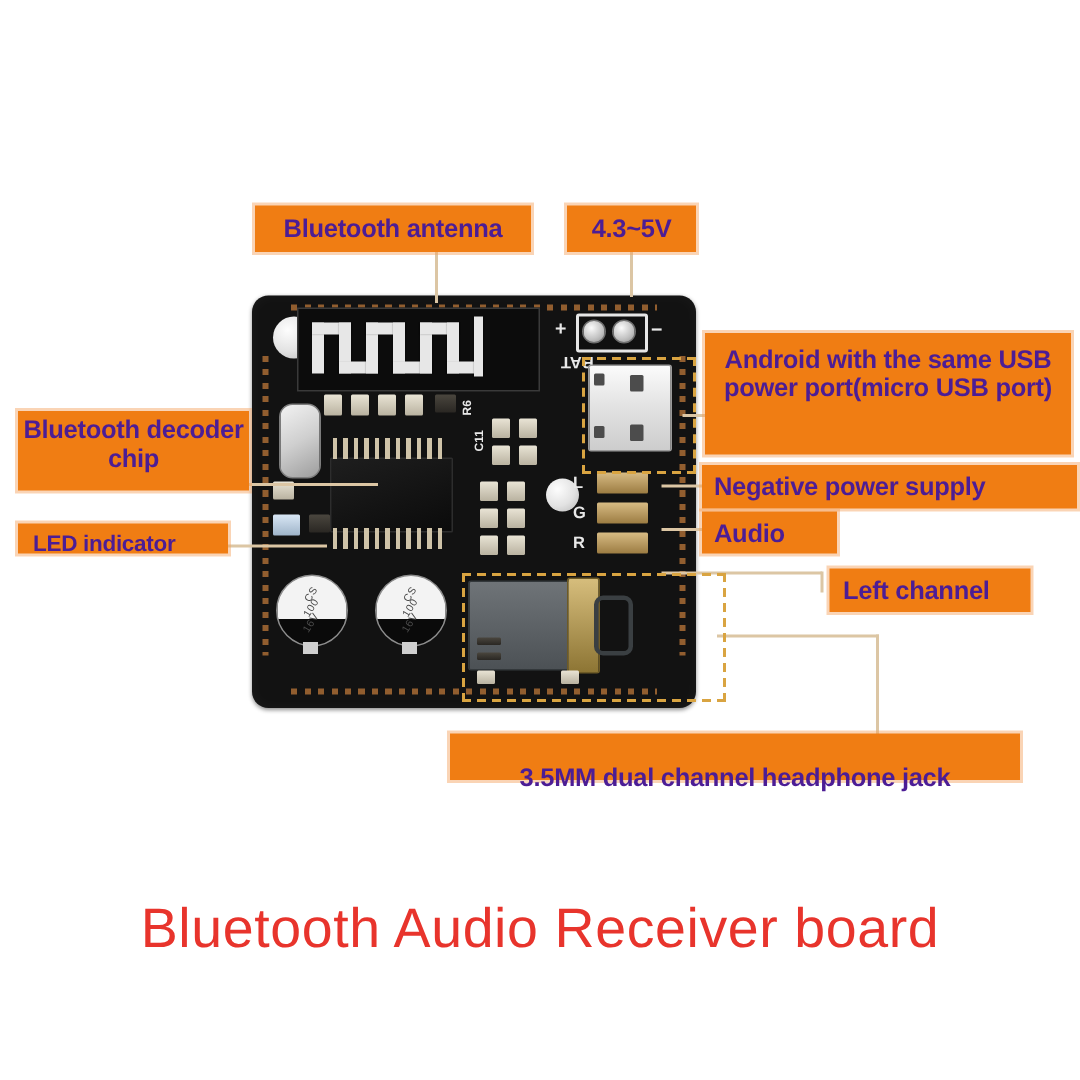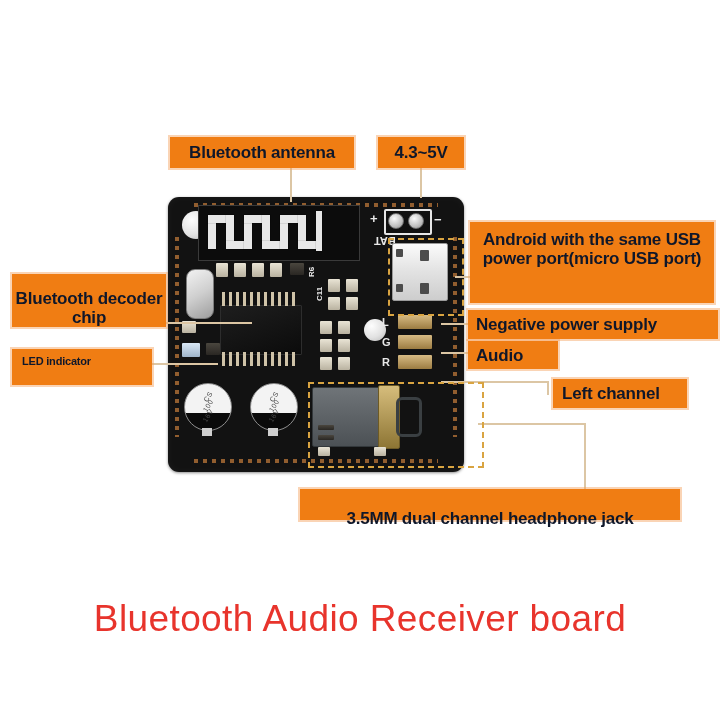--- a/index.html
+++ b/index.html
@@ -15,21 +15,21 @@
     width: 720px;
     height: 720px;
     background: #ffffff;
     overflow: hidden;
   }
 
   
   .callout {
     position: absolute;
     background: #f07d13;
-    color: #0f172a;
+    color: #4c1d95;
     font-weight: bold;
     font-family: "Liberation Sans", sans-serif;
     line-height: 1.12;
     box-sizing: border-box;
     box-shadow: 0 0 0 2px rgba(244,160,90,0.45);
     letter-spacing: -0.2px;
     z-index: 30;
   }
   .callout.center { text-align: center; }
   .callout.left { text-align: left; }
@@ -370,23 +370,23 @@
 
   <div class="dash-box" style="left:388px; top:238px; width:72px; height:74px;"></div>
   <div class="dash-box" style="left:308px; top:382px; width:172px; height:82px;"></div>
 
   <div class="callout center" style="left:170px; top:137px; width:184px; height:31px; font-size:17px; padding-top:6px;">Bluetooth antenna</div>
 
   <div class="callout center" style="left:378px; top:137px; width:86px; height:31px; font-size:17px; padding-top:6px;">4.3~5V</div>
 
   <div class="callout center" style="left:470px; top:222px; width:244px; height:81px; font-size:17px; padding:8px 8px 0 8px;">Android with the same USB power port(micro USB port)</div>
 
-  <div class="callout center" style="left:12px; top:274px; width:154px; height:53px; font-size:17px; padding-top:15px;">Bluetooth decoder chip</div>
-
-  <div class="callout left" style="left:12px; top:349px; width:140px; height:36px; font-size:11px; padding:6px 0 0 10px;">LED indicator</div>
+  <div class="callout center" style="left:12px; top:274px; width:154px; height:53px; font-size:17px; padding-top:3px;">Bluetooth decoder chip</div>
+
+  <div class="callout left" style="left:12px; top:349px; width:140px; height:20px; font-size:15px; padding:6px 0 0 10px;">LED indicator</div>
 
   <div class="callout left" style="left:468px; top:310px; width:250px; height:29px; font-size:17px; padding:5px 0 0 8px;">Negative power supply</div>
 
   <div class="callout left" style="left:468px; top:341px; width:90px; height:28px; font-size:17px; padding:5px 0 0 8px;">Audio</div>
 
   <div class="callout left" style="left:553px; top:379px; width:134px; height:29px; font-size:17px; padding:5px 0 0 9px;">Left channel</div>
 
   <div class="callout center" style="left:300px; top:489px; width:380px; height:31px; font-size:17px; padding-top:20px;">3.5MM dual channel headphone jack</div>
 
   <div id="title">Bluetooth Audio Receiver board</div>

